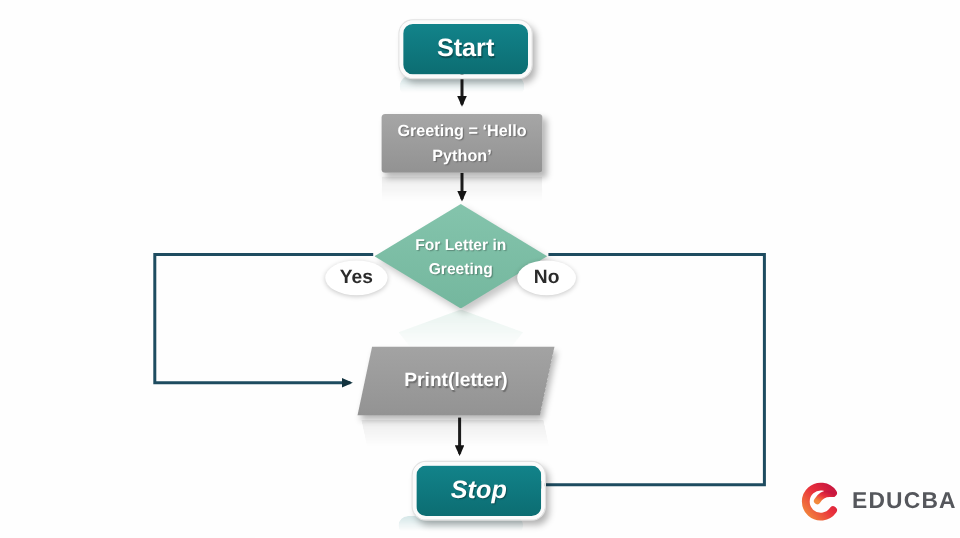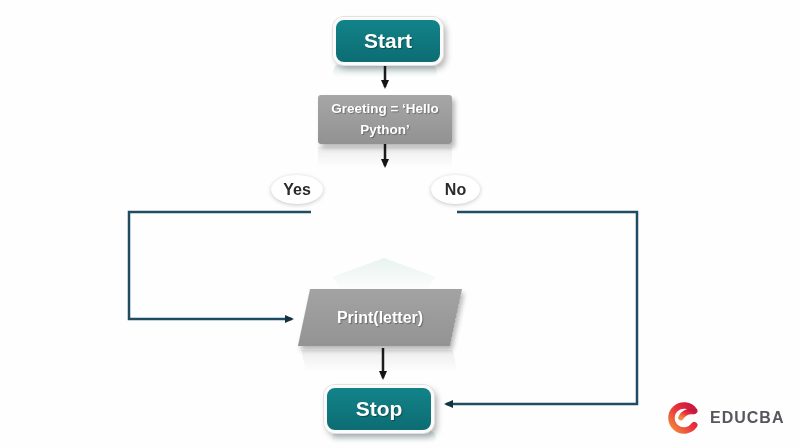--- a/index.html
+++ b/index.html
@@ -40,37 +40,37 @@
     background:linear-gradient(#a3a3a3,#939393);
     transform:skewX(-12deg);
     box-shadow:3px 4px 5px rgba(0,0,0,.28);
     font-size:16px;
   }
   .parallelogram .inner{transform:skewX(12deg);text-shadow:1px 1px 1px rgba(0,0,0,.3);}
   .branch-oval{
     position:absolute;z-index:4;display:flex;align-items:center;justify-content:center;
     background:#fff;border-radius:50%;
     box-shadow:0 1px 4px rgba(0,0,0,.22);
-    color:#2b2b2b;font-weight:bold;font-size:16px;
+    color:#2b2b2b;font-weight:bold;font-size:16px;margin-top:42px;
   }
   .oval-yes{left:271px;top:175px;width:52px;height:29px;}
   .oval-no{left:431px;top:175px;width:49px;height:29px;}
   
   .refl{position:absolute;z-index:1;opacity:.20;
     -webkit-mask-image:linear-gradient(to bottom,rgba(0,0,0,.85),transparent 80%);
     mask-image:linear-gradient(to bottom,rgba(0,0,0,.85),transparent 80%);}
   .refl-start{left:333px;top:63px;width:104px;height:18px;background:#0e767b;border-radius:10px;}
   .refl-assign{left:318px;top:147px;width:134px;height:26px;background:#9b9b9b;}
   .refl-decision{left:312px;top:258px;width:144px;height:42px;background:#7ec0a8;
     clip-path:polygon(50% 0,86% 45%,50% 200%,14% 45%);}
   .refl-print{left:304px;top:350px;width:152px;height:28px;background:#9b9b9b;transform:skewX(12deg);}
   .refl-stop{left:332px;top:430px;width:104px;height:16px;background:#0e767b;border-radius:10px;}
   
   .brand{position:absolute;left:664px;top:398px;z-index:3;display:flex;align-items:center;gap:6px;}
-  .brand-name{color:#55575c;font-size:16px;font-weight:600;letter-spacing:1px;}
+  .brand-name{color:#55575c;font-size:19px;font-weight:600;letter-spacing:1px;}
 </style>
 </head>
 <body>
 
 <div class="stage">
 
   <svg class="connectors" width="800" height="448">
     <defs>
       <marker id="ahDark" markerWidth="9" markerHeight="8" refX="7" refY="4" orient="auto" markerUnits="userSpaceOnUse" viewBox="0 0 9 8">
         <path d="M0,0 L9,4 L0,8 z" fill="#141414"></path>
@@ -93,33 +93,38 @@
   <div class="refl refl-stop"></div>
 
   <div class="node process">
     <span>Greeting = ‘Hello Python’</span>
   </div>
 
   <div class="node terminal" style="left:333px;top:17px;">
     <span>Start</span>
   </div>
 
+  <div class="decision-wrap">
+    <div class="decision">
+      <span class="inner">For Letter in Greeting</span>
+    </div>
+  </div>
 
   <div class="branch-oval oval-yes">
     <span>Yes</span>
   </div>
   <div class="branch-oval oval-no">
     <span>No</span>
   </div>
 
   <div class="node parallelogram">
     <span class="inner">Print(letter)</span>
   </div>
 
-  <div class="node terminal" style="left:324px;top:385px;">
+  <div class="node terminal" style="left:344px;top:385px;font-style:italic;">
     <span>Stop</span>
   </div>
 
   <div class="brand">
     <svg width="40" height="40" viewBox="0 0 40 40">
       <defs>
         <linearGradient id="lg" x1="0%" y1="100%" x2="100%" y2="0%">
           <stop offset="0%" stop-color="#f28a3c"></stop>
           <stop offset="55%" stop-color="#e9303c"></stop>
           <stop offset="100%" stop-color="#c8173f"></stop>

